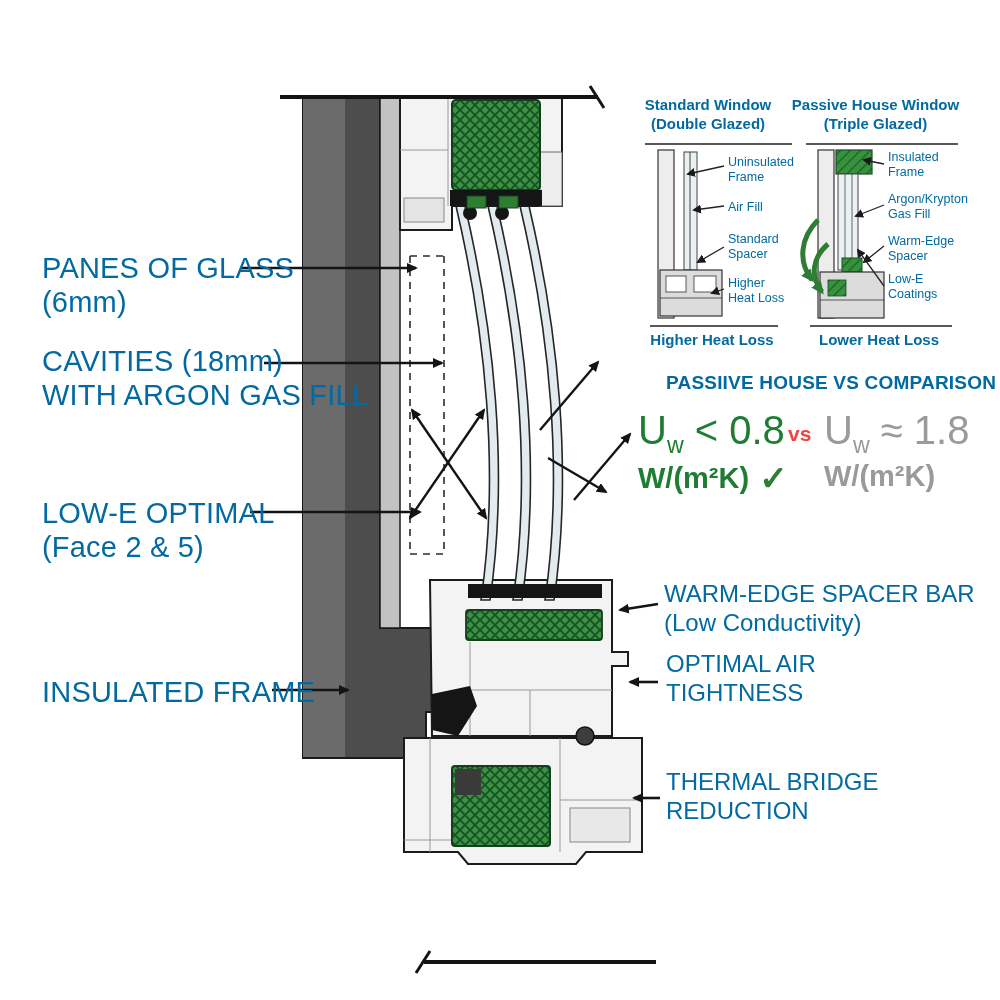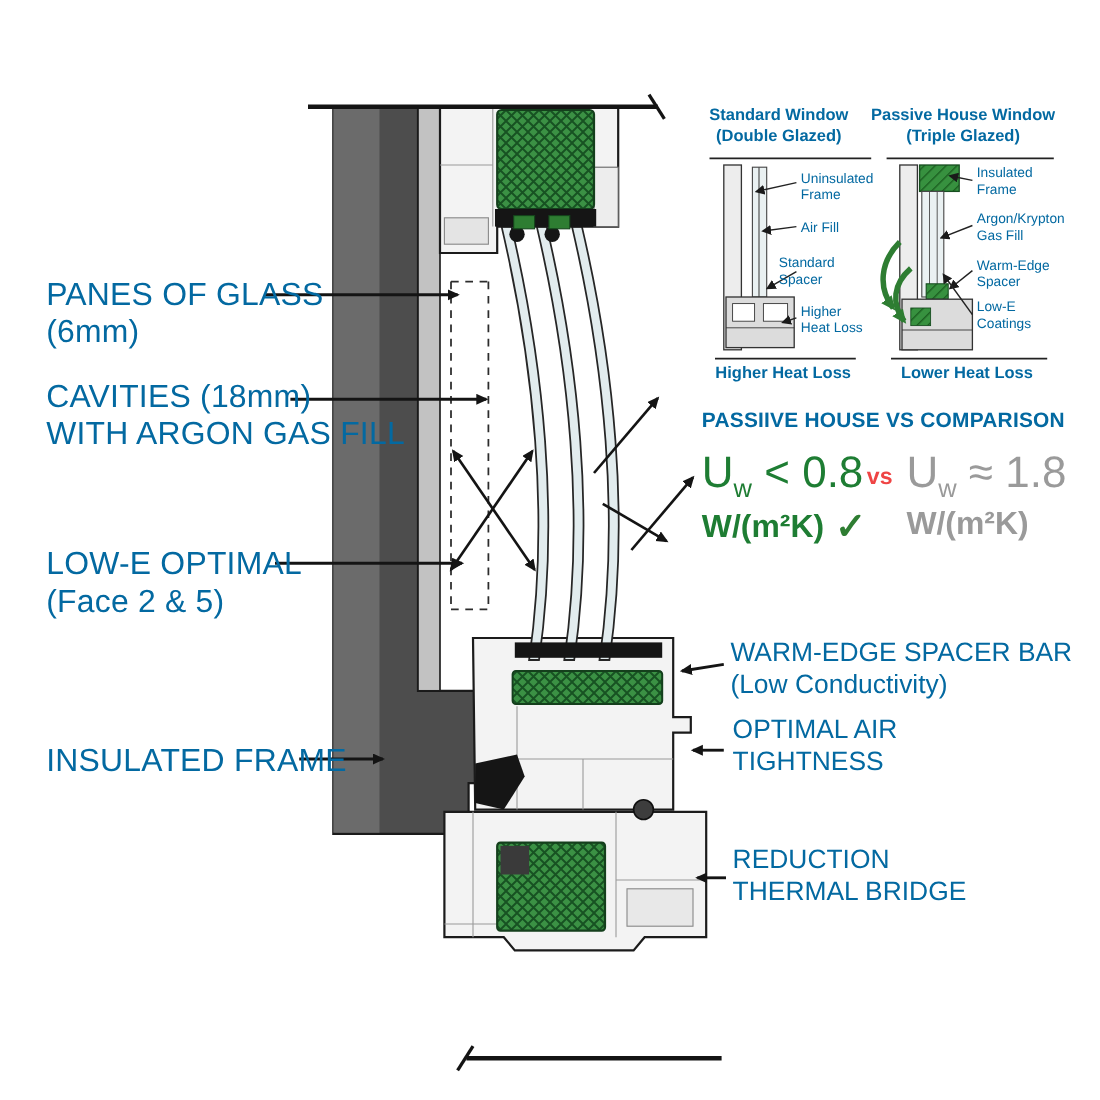--- a/index.html
+++ b/index.html
@@ -5,21 +5,21 @@
   html,body{margin:0;padding:0;background:#fff;}
   .canvas{position:relative;width:1000px;height:1000px;background:#ffffff;overflow:hidden;
           font-family:"Liberation Sans",sans-serif;}
   svg.layer{position:absolute;left:0;top:0;}
   .lbl{position:absolute;color:#0369a1;}
   .lbl-main{font-size:29px;font-weight:500;line-height:1.16;letter-spacing:.2px;}
   .lbl-bold{font-size:24px;font-weight:400;line-height:1.2;}
   .inset-title{font-size:15px;font-weight:700;text-align:center;line-height:1.25;}
   .callout{font-size:12.5px;font-weight:500;line-height:1.2;}
   .inset-footer{font-size:15px;font-weight:700;text-align:center;}
-  .cmp-head{font-size:19px;font-weight:700;letter-spacing:.2px;}
+  .cmp-head{font-size:19px;font-weight:700;letter-spacing:.2px;margin-left:28px;}
   .cmp-val{font-size:40px;font-weight:400;white-space:nowrap;}
   .cmp-val sub{font-size:58%;}
   .cmp-unit{font-size:29px;font-weight:700;white-space:nowrap;}
   .green{color:#1e7d33;}
   .grayval{color:#9a9a9a;}
   .vs{font-size:21px;font-weight:700;color:#ef4444;}
   .check{font-size:34px;color:#2e7d32;font-weight:700;margin-left:10px;vertical-align:-2px;}
 </style>
 </head>
 <body>
@@ -191,42 +191,42 @@
 
   <div class="lbl lbl-bold" style="left:664px;top:580px">
     <div>WARM-EDGE SPACER BAR</div>
     <div>(Low Conductivity)</div>
   </div>
   <div class="lbl lbl-bold" style="left:666px;top:650px">
     <div>OPTIMAL AIR</div>
     <div>TIGHTNESS</div>
   </div>
   <div class="lbl lbl-bold" style="left:666px;top:768px">
+    <div>THERMAL BRIDGE</div>
     <div>REDUCTION</div>
-    <div>THERMAL BRIDGE</div>
   </div>
 
   <div class="lbl inset-title" style="left:628px;top:96px;width:160px">
     <div>Standard Window</div>
     <div>(Double Glazed)</div>
   </div>
   <div class="lbl inset-title" style="left:788px;top:96px;width:175px">
     <div>Passive House Window</div>
     <div>(Triple Glazed)</div>
   </div>
 
   <div class="lbl callout" style="left:728px;top:155px;width:90px">
     <div>Uninsulated</div>
     <div>Frame</div>
   </div>
   <div class="lbl callout" style="left:728px;top:200px;width:90px">
     <div>Air Fill</div>
     <div></div>
   </div>
-  <div class="lbl callout" style="left:708px;top:232px;width:90px">
+  <div class="lbl callout" style="left:728px;top:232px;width:90px">
     <div>Standard</div>
     <div>Spacer</div>
   </div>
   <div class="lbl callout" style="left:728px;top:276px;width:90px">
     <div>Higher</div>
     <div>Heat Loss</div>
   </div>
 
   <div class="lbl callout" style="left:888px;top:150px;width:95px">
     <div>Insulated</div>

